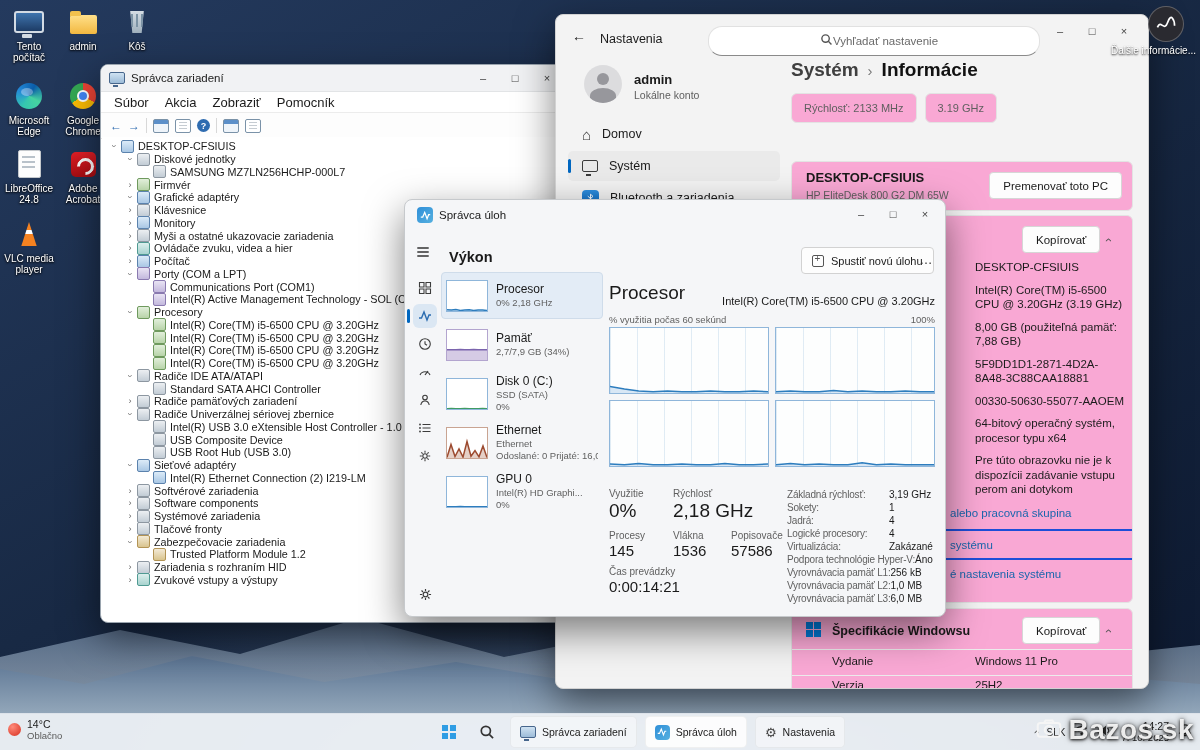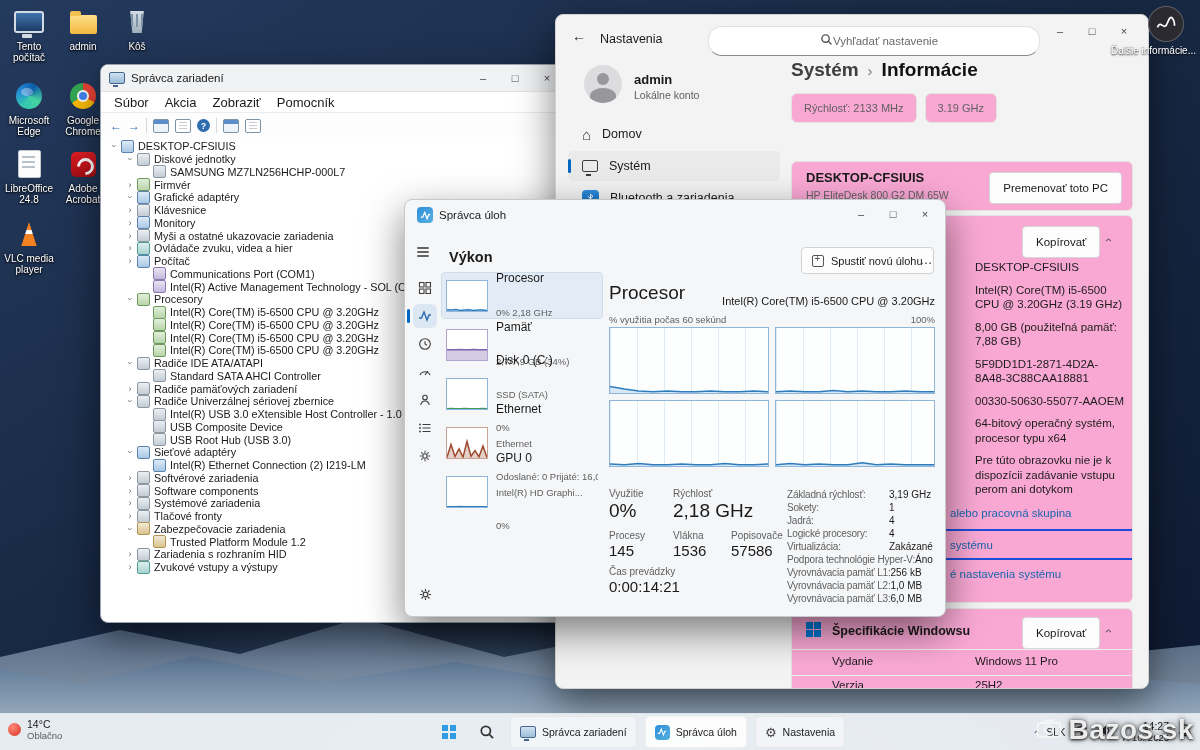--- a/index.html
+++ b/index.html
@@ -90,21 +90,21 @@
   .crumb{position:absolute;left:235px;top:44px;display:flex;align-items:baseline;gap:9px;}
   .crumb .p{font-size:19px;font-weight:600;color:#3f3f3f;}
   .crumb .s{font-size:15px;color:#777;}
   .crumb .c{font-size:19px;font-weight:bold;color:#111;}
   .card{position:absolute;background:#f9a8d4;border:1px solid #e3e3e3;border-radius:6px;}
   #st-topcards .card{position:static;display:inline-block;height:28px;line-height:28px;padding:0 12px;margin-right:8px;font-size:11px;color:#5f5f5f;white-space:nowrap;}
   #st-topcards{position:absolute;left:235px;top:78px;white-space:nowrap;}
   #st-devcard{left:235px;top:146px;width:340px;height:48px;}
   .dev-name{position:absolute;left:14px;top:8px;font-size:13px;font-weight:600;color:#1a1a1a;}
   .dev-model{position:absolute;left:14px;top:27px;font-size:10.5px;color:#5f5f5f;}
-  .st-btn{height:32px;padding:0 13px;background:#fdfdfd;border:1px solid #d6d6d6;border-radius:4px;font-size:11.5px;color:#1a1a1a;display:inline-flex;align-items:center;white-space:nowrap;font-family:inherit;}
+  .st-btn{height:27px;padding:0 13px;background:#fdfdfd;border:1px solid #d6d6d6;border-radius:4px;font-size:11.5px;color:#1a1a1a;display:inline-flex;align-items:center;white-space:nowrap;font-family:inherit;}
   #st-rename{position:absolute;right:10px;top:10px;}
   #st-speccard{left:235px;top:200px;width:340px;height:386px;}
   #st-copy1{position:absolute;left:230px;top:10px;}
   .chev{display:inline-block;transform:rotate(-90deg);font-size:12px;color:#555;}
   .chev-wrap1{position:absolute;left:314px;top:14px;}
   #st-values{position:absolute;left:183px;top:44px;width:150px;}
   #st-values div{margin-bottom:8px;font-size:11.5px;line-height:14.5px;color:#1c1c1c;word-wrap:break-word;overflow-wrap:break-word;}
   .lrow{position:absolute;left:0;width:100%;box-sizing:border-box;padding-left:158px;display:flex;align-items:center;font-size:11.5px;color:#1a66ad;}
   .lrow.b{border-top:2px solid #1d4ed8;}
   #st-winspec{left:235px;top:593px;width:340px;height:94px;}
@@ -132,21 +132,21 @@
   .rail-ic.sel::before{content:"";position:absolute;left:-6px;top:5px;width:3px;height:14px;border-radius:2px;background:#0067c0;}
   #tm-side{position:absolute;left:36px;top:72px;width:162px;}
   .side-item{display:flex;align-items:center;height:47px;margin-bottom:2px;border-radius:4px;padding:0 5px;}
   .side-item.sel{background:#e3ecf6;border:1px solid #cfdcea;padding:0 4px;height:45px;}
   .thumb{width:40px;height:30px;background:#fff;border:1px solid #8fb6da;position:relative;flex:none;}
   .thumb svg{position:absolute;inset:0;width:100%;height:100%;}
   .thumb.t-memory{border-color:#b3a5cf;}
   .thumb.t-ethernet{border-color:#c9a492;}
   .side-txt{margin-left:8px;overflow:hidden;}
   .side-title{font-size:12px;color:#1a1a1a;line-height:13px;margin-bottom:1px;white-space:nowrap;}
-  .side-line{font-size:9.5px;color:#5f5f5f;line-height:11.5px;white-space:nowrap;margin-top:22px;}
+  .side-line{font-size:9.5px;color:#5f5f5f;line-height:11.5px;white-space:nowrap;}
   .tm-main-title{position:absolute;left:204px;top:82px;font-size:19px;color:#1a1a1a;}
   .tm-sub{position:absolute;left:204px;top:95px;width:326px;text-align:right;font-size:11px;color:#1a1a1a;white-space:nowrap;}
   .tm-caption{position:absolute;left:204px;top:114px;width:326px;display:flex;justify-content:space-between;font-size:9.5px;color:#5f5f5f;}
   #tm-graphs{position:absolute;left:204px;top:127px;width:326px;height:140px;display:grid;grid-template-columns:1fr 1fr;grid-template-rows:1fr 1fr;gap:6px;}
   .gcell{position:relative;border:1px solid #8fb6da;background:#fdfefe;background-image:repeating-linear-gradient(90deg,rgba(120,170,210,.22) 0 1px,transparent 1px 27px);}
   .gcell svg{position:absolute;inset:0;width:100%;height:100%;}
   .stat-label{position:absolute;font-size:10px;color:#5f5f5f;white-space:nowrap;}
   .stat-big{position:absolute;font-size:19px;color:#1a1a1a;white-space:nowrap;}
   .stat-mid{position:absolute;font-size:15px;color:#1a1a1a;white-space:nowrap;}
   #tm-rstats{position:absolute;left:382px;top:288px;width:150px;}
@@ -308,20 +308,25 @@
         <div class="trow" style="padding-left: 18px;">
           <span class="tarrow">›</span>
           <span class="ti c-teal"></span>
           <span>Ovládače zvuku, videa a hier</span>
         </div>
         <div class="trow" style="padding-left: 18px;">
           <span class="tarrow">›</span>
           <span class="ti c-blue"></span>
           <span>Počítač</span>
         </div>
+        <div class="trow" style="padding-left: 18px;">
+          <span class="tarrow exp">›</span>
+          <span class="ti c-purple"></span>
+          <span>Porty (COM a LPT)</span>
+        </div>
         <div class="trow" style="padding-left: 34px;">
           <span class="tarrow"></span>
           <span class="ti c-purple"></span>
           <span>Communications Port (COM1)</span>
         </div>
         <div class="trow" style="padding-left: 34px;">
           <span class="tarrow"></span>
           <span class="ti c-purple"></span>
           <span>Intel(R) Active Management Technology - SOL (COM3)</span>
         </div>

